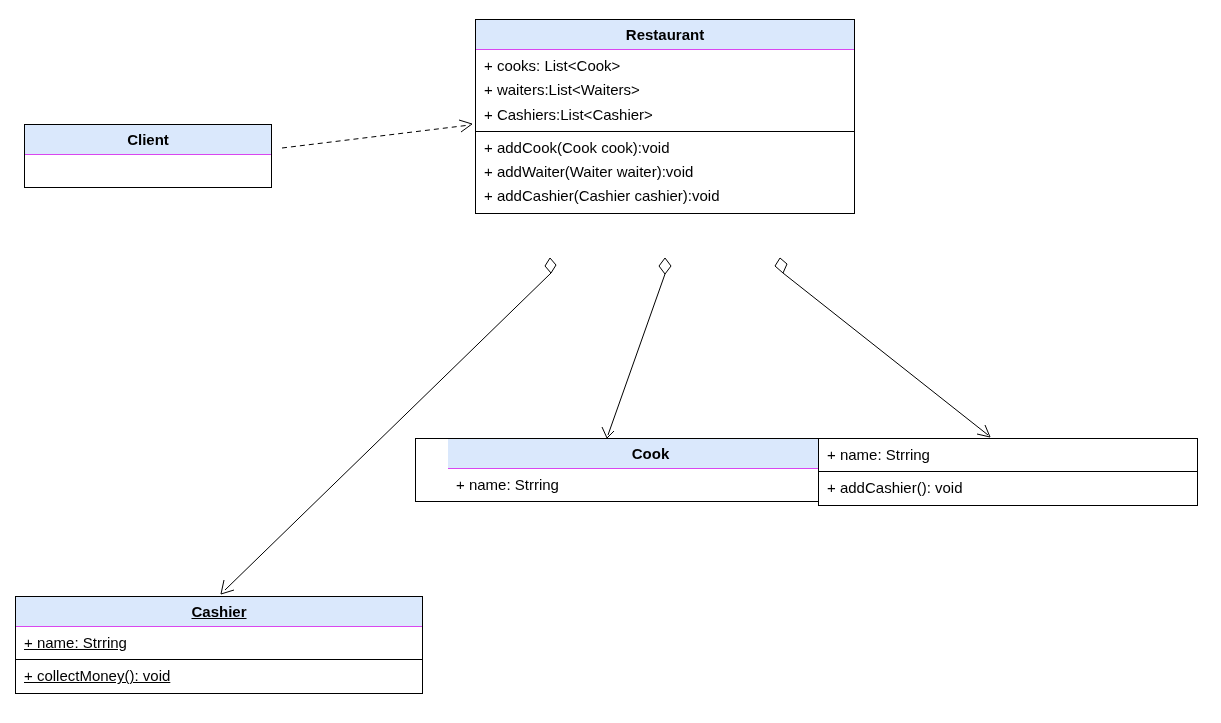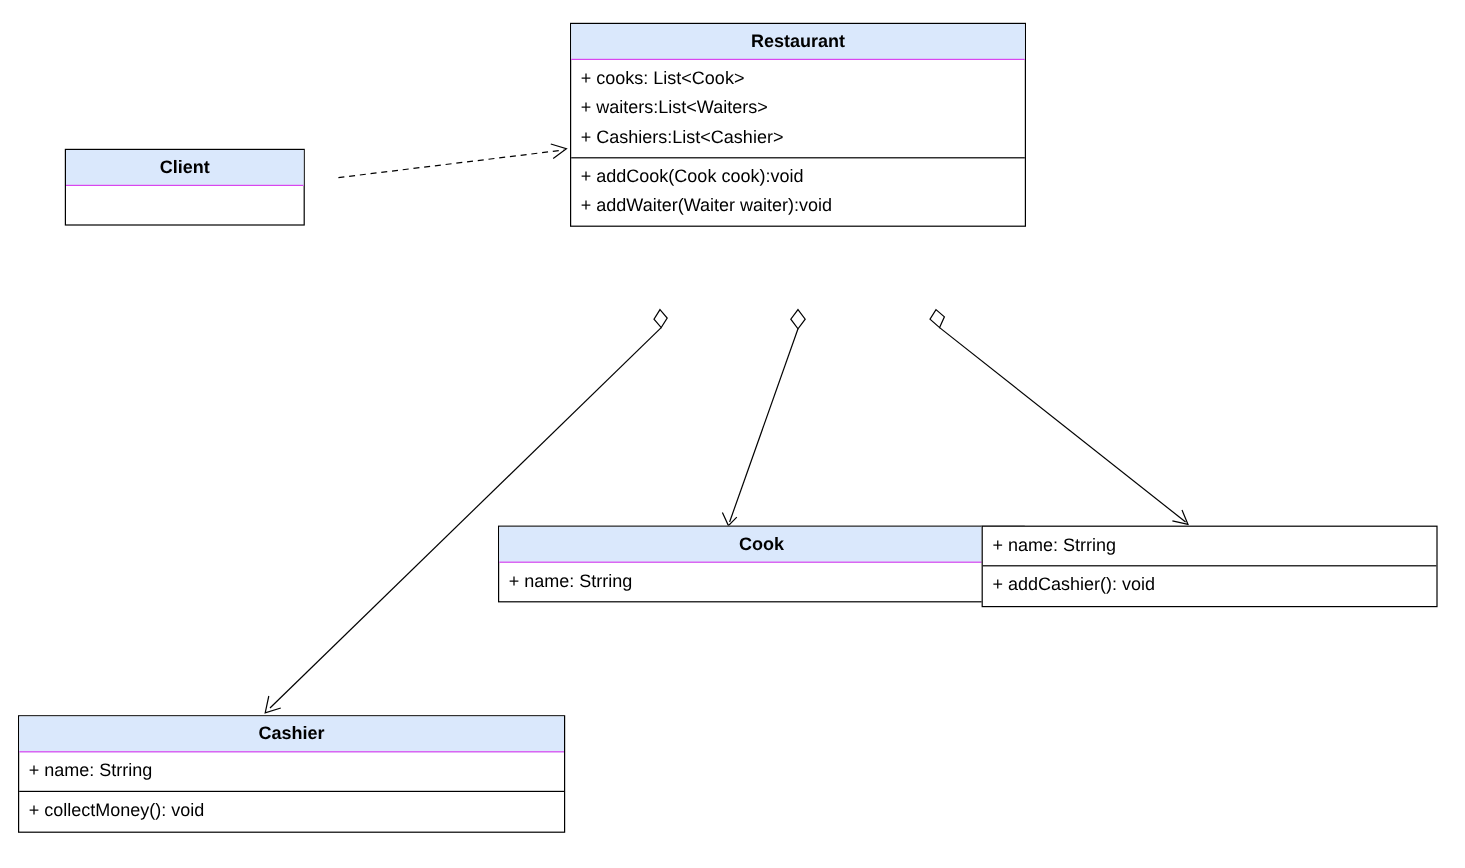--- a/index.html
+++ b/index.html
@@ -77,55 +77,56 @@
       <polyline points="602,427 607,438 614,431" fill="none" stroke="#000" stroke-width="1"></polyline>
     </g>
 
     <g>
       <path d="M 780 258 L 787 264 L 783 273 L 775 266 Z" fill="#fff" stroke="#000" stroke-width="1"></path>
       <line x1="783" y1="273" x2="988" y2="435" stroke="#000" stroke-width="1"></line>
       <polyline points="977,434 990,437 985,425" fill="none" stroke="#000" stroke-width="1"></polyline>
     </g>
   </svg>
 
-  <div class="uml-class" style="left:54px; top:124px; width:200px;">
+  <div class="uml-class" style="left:24px; top:124px; width:248px;">
     <div class="uml-title">Client</div>
     <div class="uml-section" style="height:32px;"></div>
   </div>
 
   <div class="uml-class" style="left:475px; top:19px; width:380px;">
     <div class="uml-title">Restaurant</div>
     <div class="uml-section">
       <div class="uml-row">+ cooks: List&lt;Cook&gt;</div>
       <div class="uml-row">+ waiters:List&lt;Waiters&gt;</div>
       <div class="uml-row">+ Cashiers:List&lt;Cashier&gt;</div>
     </div>
     <div class="uml-section">
       <div class="uml-row">+ addCook(Cook cook):void</div>
       <div class="uml-row">+ addWaiter(Waiter waiter):void</div>
+      <div class="uml-row">+ addCashier(Cashier cashier):void</div>
     </div>
   </div>
 
-  <div class="uml-class" style="left:415px; top:438px; width:439px;">
+  <div class="uml-class" style="left:415px; top:438px; width:439px;padding-left:32px;">
     <div class="uml-title">Cook</div>
     <div class="uml-section">
       <div class="uml-row">+ name: Strring</div>
     </div>
   </div>
 
   <div class="uml-class" style="left:818px; top:438px; width:380px;">
     <div class="uml-section">
       <div class="uml-row">+ name: Strring</div>
     </div>
     <div class="uml-section">
       <div class="uml-row">+ addCashier(): void</div>
     </div>
   </div>
 
-  <div class="uml-class" style="left:15px; top:596px; width:456px;">
+  <div class="uml-class" style="left:15px; top:596px; width:408px;text-decoration:underline;">
     <div class="uml-title">Cashier</div>
     <div class="uml-section">
       <div class="uml-row">+ name: Strring</div>
     </div>
     <div class="uml-section">
       <div class="uml-row">+ collectMoney(): void</div>
     </div>
   </div>
 
 </div>

